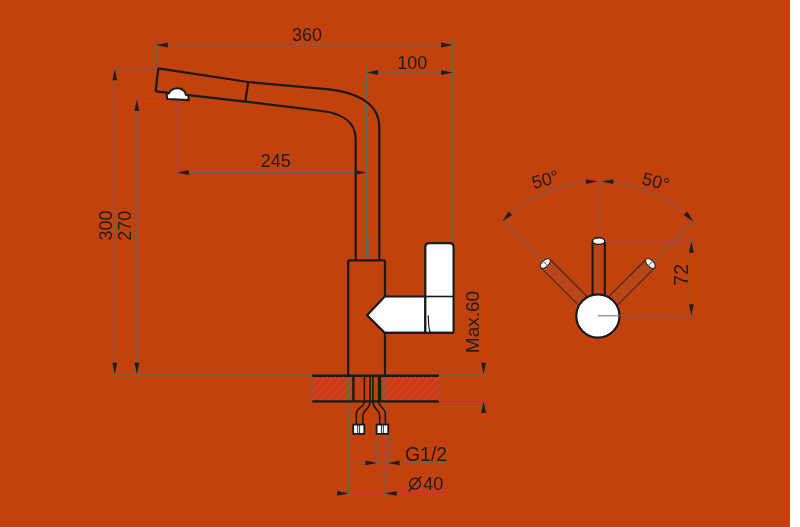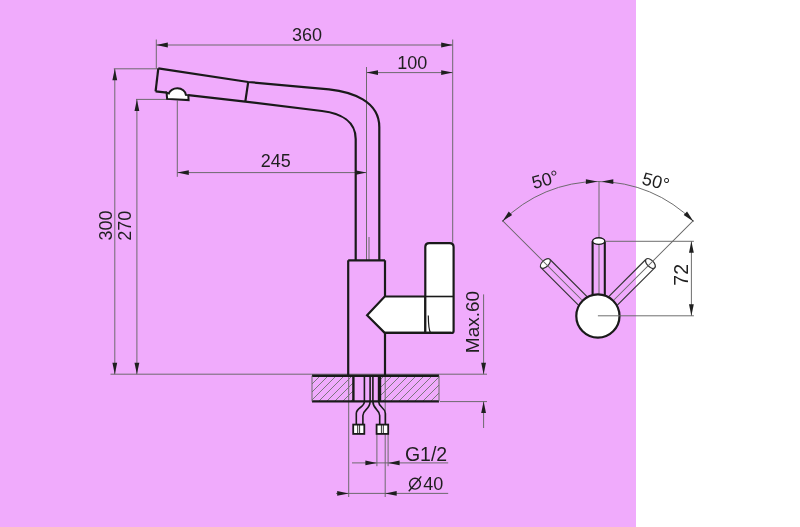--- a/index.html
+++ b/index.html
@@ -1,16 +1,16 @@
 <!DOCTYPE html>
 <html><head>
 <meta charset="utf-8">
 <style>
   html,body{margin:0;padding:0;background:#ffffff;}
-  .wrap{width:636px;height:527px;position:relative;background:#f0abfc;text-align:center;}
+  .wrap{width:790px;height:527px;position:relative;background:#c2410c;text-align:center;}
   svg{display:block;}
   text{font-family:"Liberation Sans", sans-serif;fill:#1f1f1f;}
 </style>
 </head>
 <body>
 <div class="wrap">
 <svg width="800" height="527" viewBox="0 0 800 527">
 <defs>
   <pattern id="hatch" width="8" height="8" patternUnits="userSpaceOnUse">
     <line x1="-1" y1="9" x2="9" y2="-1" stroke="#707070" stroke-width="0.9"></line>

